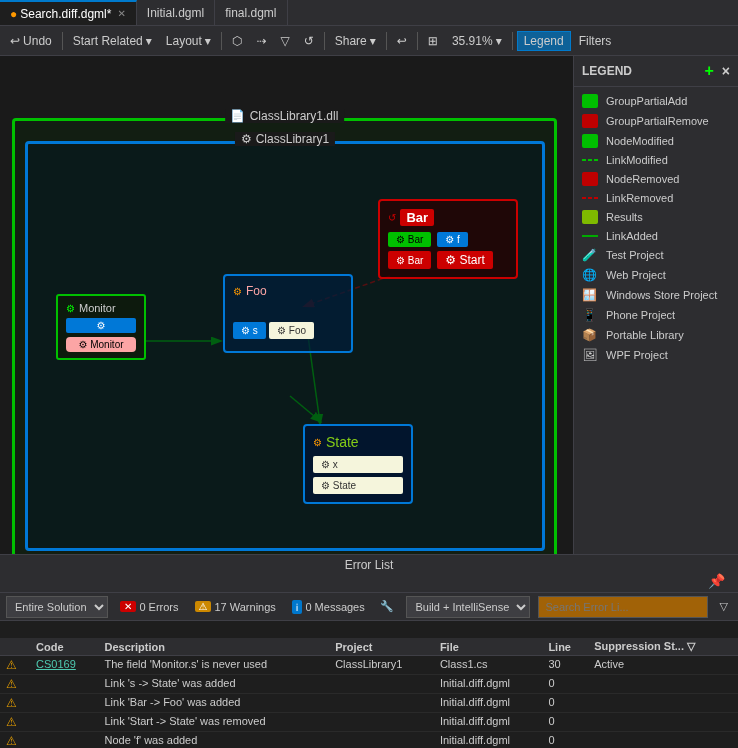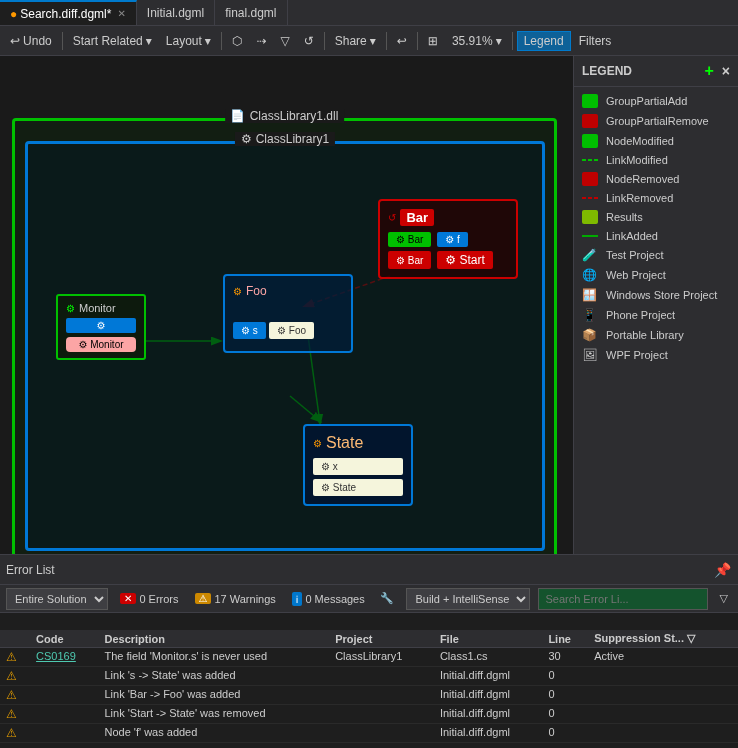--- a/index.html
+++ b/index.html
@@ -32,29 +32,29 @@
     .legend-header { display: flex; justify-content: space-between; align-items: center; padding: 6px 8px; font-size: 12px; font-weight: bold; color: #ccc; border-bottom: 1px solid #3f3f46; }
     .legend-add { color: #0f0; font-size: 16px; cursor: pointer; }
     .legend-close { color: #ccc; cursor: pointer; font-size: 14px; }
     .legend-items { overflow-y: auto; flex: 1; padding: 4px 0; }
     .legend-item { display: flex; align-items: center; padding: 3px 8px; gap: 8px; font-size: 11px; color: #ccc; }
     .legend-swatch { width: 16px; height: 14px; border-radius: 2px; flex-shrink: 0; }
     .legend-icon { width: 16px; height: 14px; display: flex; align-items: center; justify-content: center; font-size: 12px; flex-shrink: 0; }
 
     
     .error-list { height: 193px; border-top: 1px solid #3f3f46; background: #1e1e1e; display: flex; flex-direction: column; }
-    .error-list-header { display: flex; align-items: center; justify-content: space-between; background: #2d2d30; padding: 3px 6px; border-bottom: 1px solid #3f3f46; height: 30px; }
+    .error-list-header { display: flex; align-items: center; justify-content: space-between; background: #2d2d30; padding: 3px 12px; border-bottom: 1px solid #3f3f46; height: 38px; flex-direction: column; }
     .error-list-title { font-size: 12px; color: #ccc; }
     .el-btn { background: transparent; border: none; color: #ccc; cursor: pointer; font-size: 11px; display: flex; align-items: center; gap: 3px; padding: 2px 4px; }
     .badge-error { background: #c00; color: #fff; border-radius: 2px; padding: 0 4px; font-size: 10px; }
     .badge-warning { background: #c80; color: #fff; border-radius: 2px; padding: 0 4px; font-size: 10px; }
     .badge-info { background: #07c; color: #fff; border-radius: 2px; padding: 0 4px; font-size: 10px; }
     .error-filter-row { display: flex; align-items: center; background: #2d2d30; padding: 2px 6px; gap: 8px; border-bottom: 1px solid #3f3f46; height: 28px; }
     .filter-select { background: #3e3e42; border: 1px solid #555; color: #ccc; font-size: 11px; padding: 2px 4px; height: 22px; }
-    .filter-search { background: #14532d; border: 1px solid #555; color: #ccc; font-size: 11px; padding: 2px 6px; height: 22px; flex: 1; }
+    .filter-search { background: #a16207; border: 1px solid #555; color: #ccc; font-size: 11px; padding: 2px 6px; height: 22px; flex: 1; }
     .error-table { flex: 1; overflow-y: auto; margin-top: 17px; }
     .error-table table { width: 100%; border-collapse: collapse; }
     .error-table th { background: #2d2d30; color: #ccc; font-size: 11px; padding: 2px 6px; border-bottom: 1px solid #3f3f46; text-align: left; position: sticky; top: 0; }
     .error-table td { font-size: 11px; padding: 2px 6px; border-bottom: 1px solid #2a2a2a; color: #ccc; vertical-align: top; }
     .warn-icon { color: #e8a000; font-size: 12px; }
     .link-blue { color: #4ec9b0; text-decoration: underline; cursor: pointer; }
 
     
     .float-btn { color: #888; font-size: 14px; cursor: pointer; margin-left: auto; }
   </style>
@@ -209,21 +209,21 @@
               </div>
               <div style="background:#c00; border-radius:2px; padding:2px 8px; display:flex; align-items:center; gap:3px;">
                 <span style="color:#fff; font-size:12px;">⚙ Start</span>
               </div>
             </div>
           </div>
 
           <div style="position:absolute; left:275px; top:280px; border:2px solid #0078d7; border-radius:4px; background:rgba(0,20,50,0.8); padding:8px; min-width:110px;">
             <div style="display:flex; align-items:center; gap:4px; margin-bottom:6px;">
               <span style="color:#f90; font-size:10px;">⚙</span>
-              <span style="color:#fdba74; font-size:16px;">State</span>
+              <span style="color:#84cc16; font-size:14px;">State</span>
             </div>
             <div style="background:#f5f5dc; border-radius:2px; padding:3px 8px; margin-bottom:4px; display:flex; align-items:center; gap:3px; font-size:10px;">
               <span style="color:#333;">⚙ x</span>
             </div>
             <div style="background:#f5f5dc; border-radius:2px; padding:3px 8px; display:flex; align-items:center; gap:3px; font-size:10px;">
               <span style="color:#333;">⚙ State</span>
             </div>
           </div>
 
         </div>

